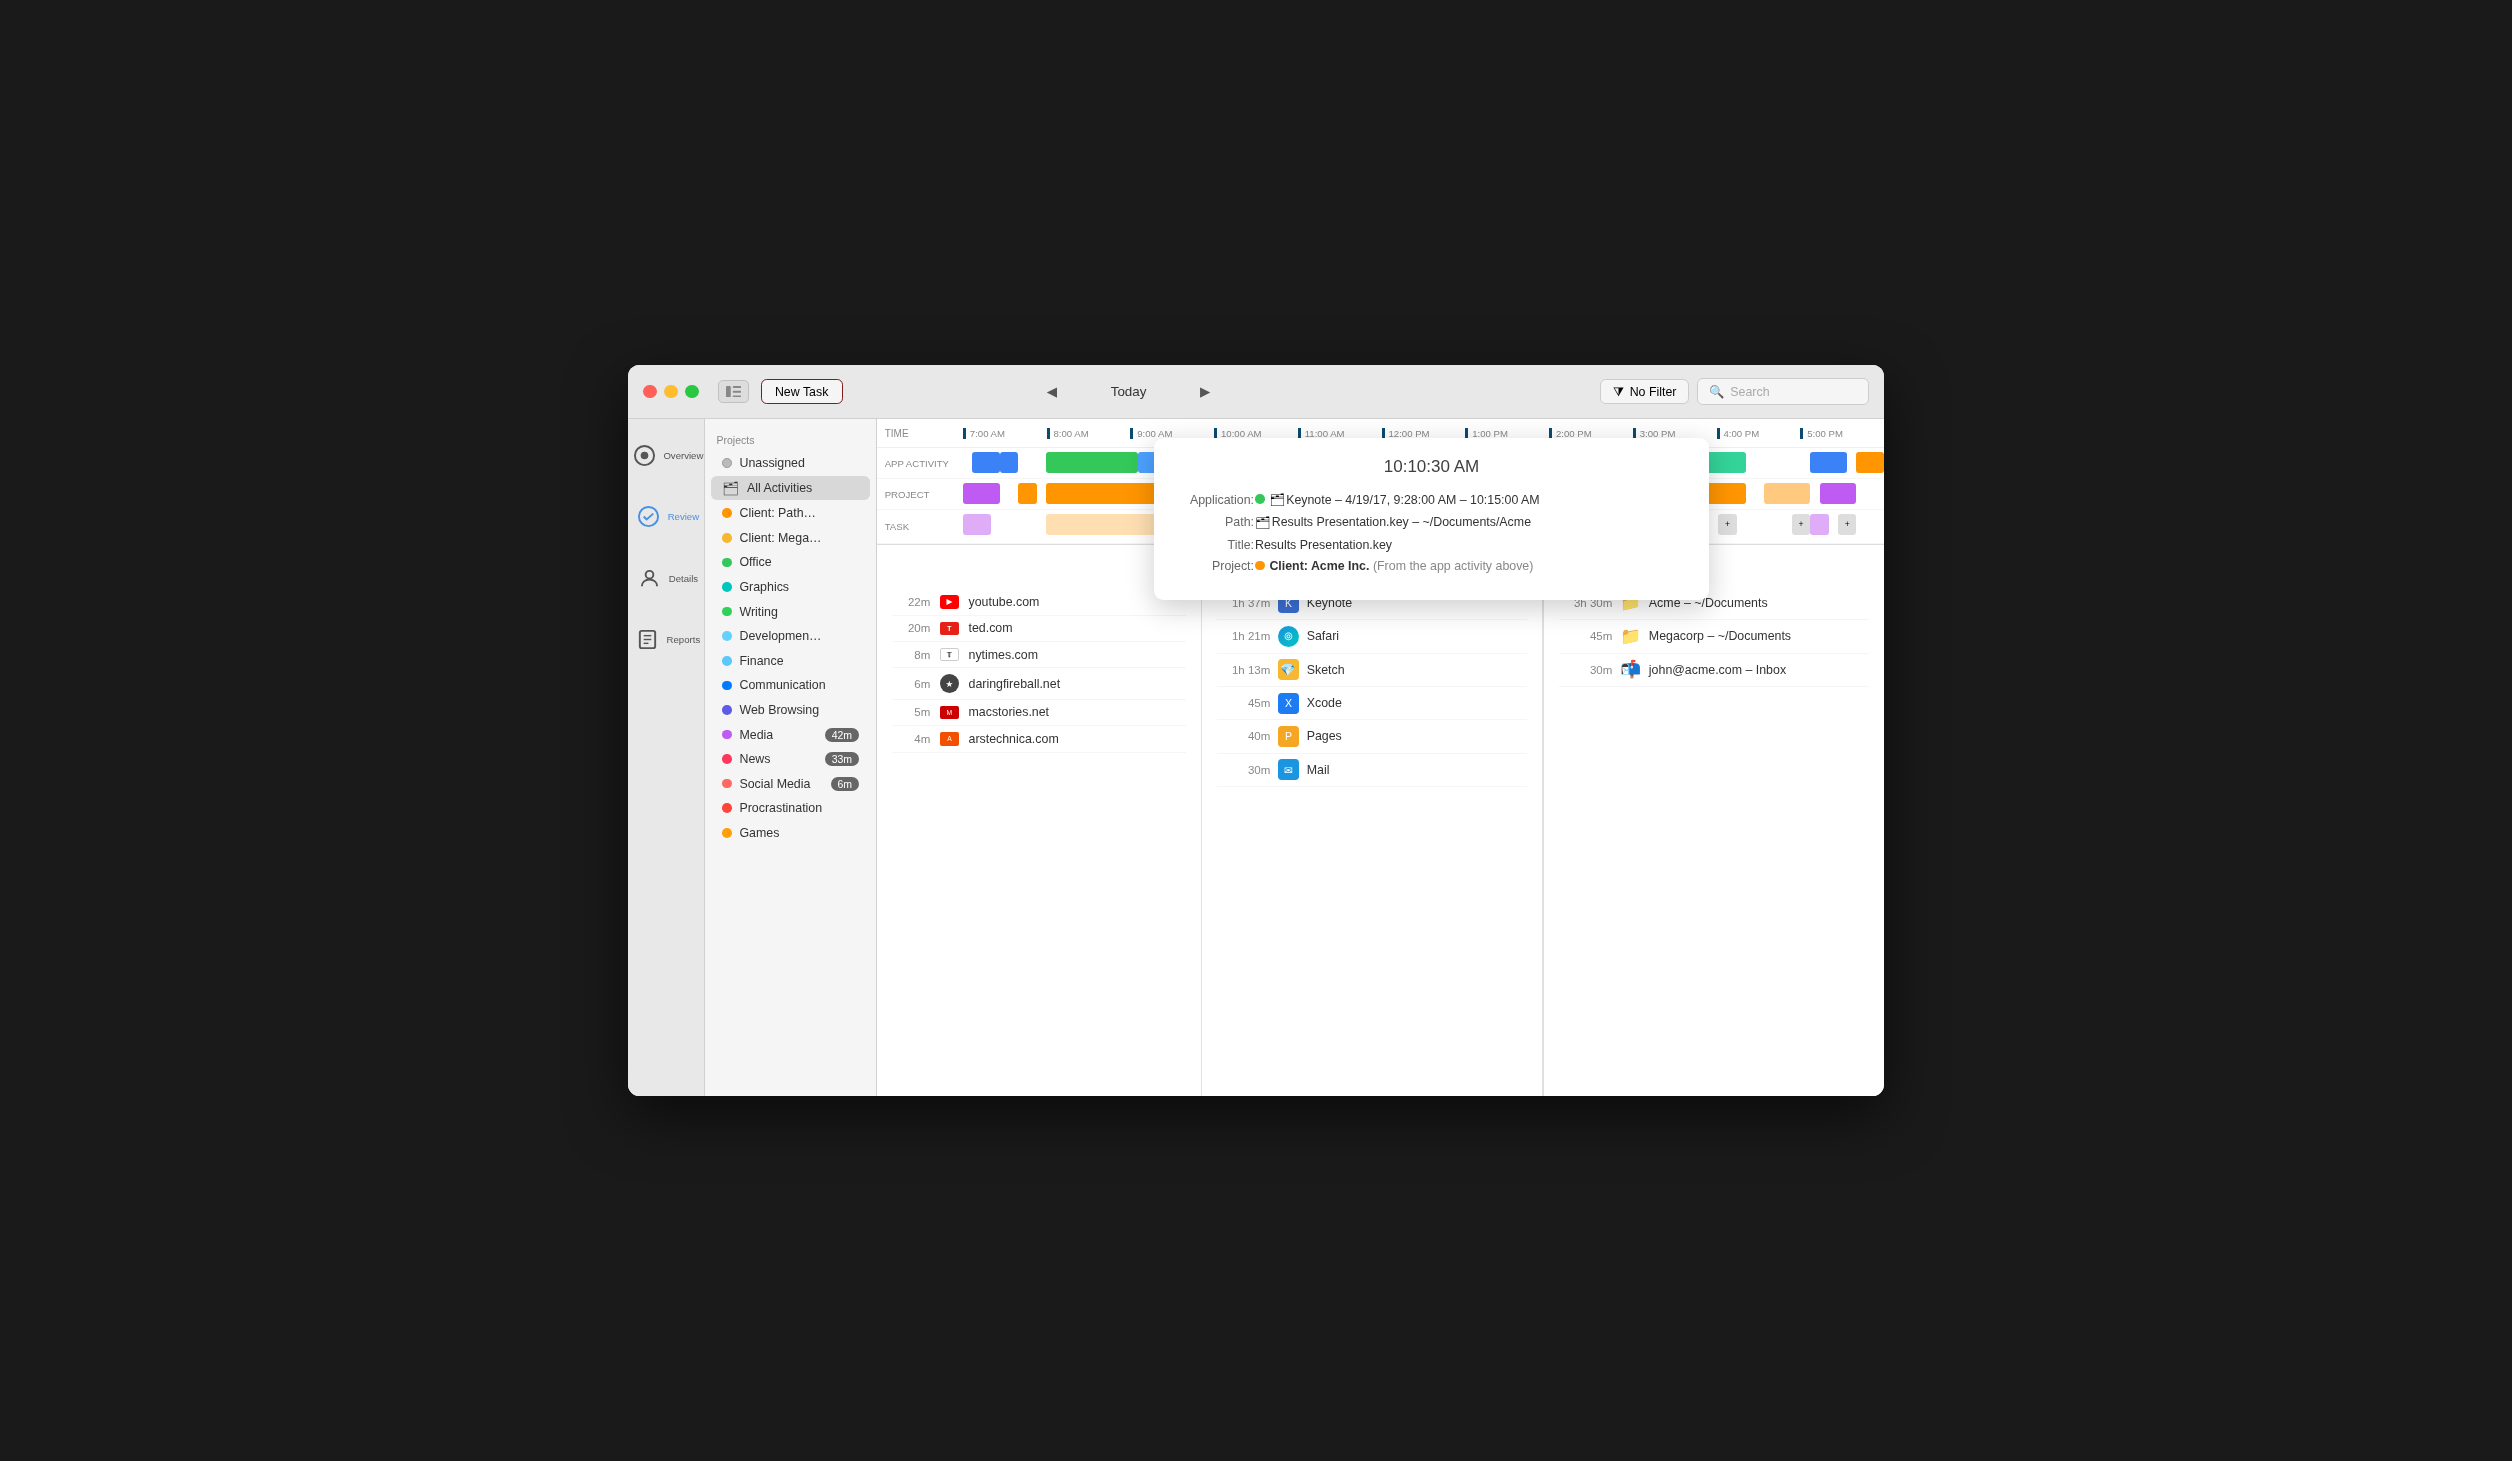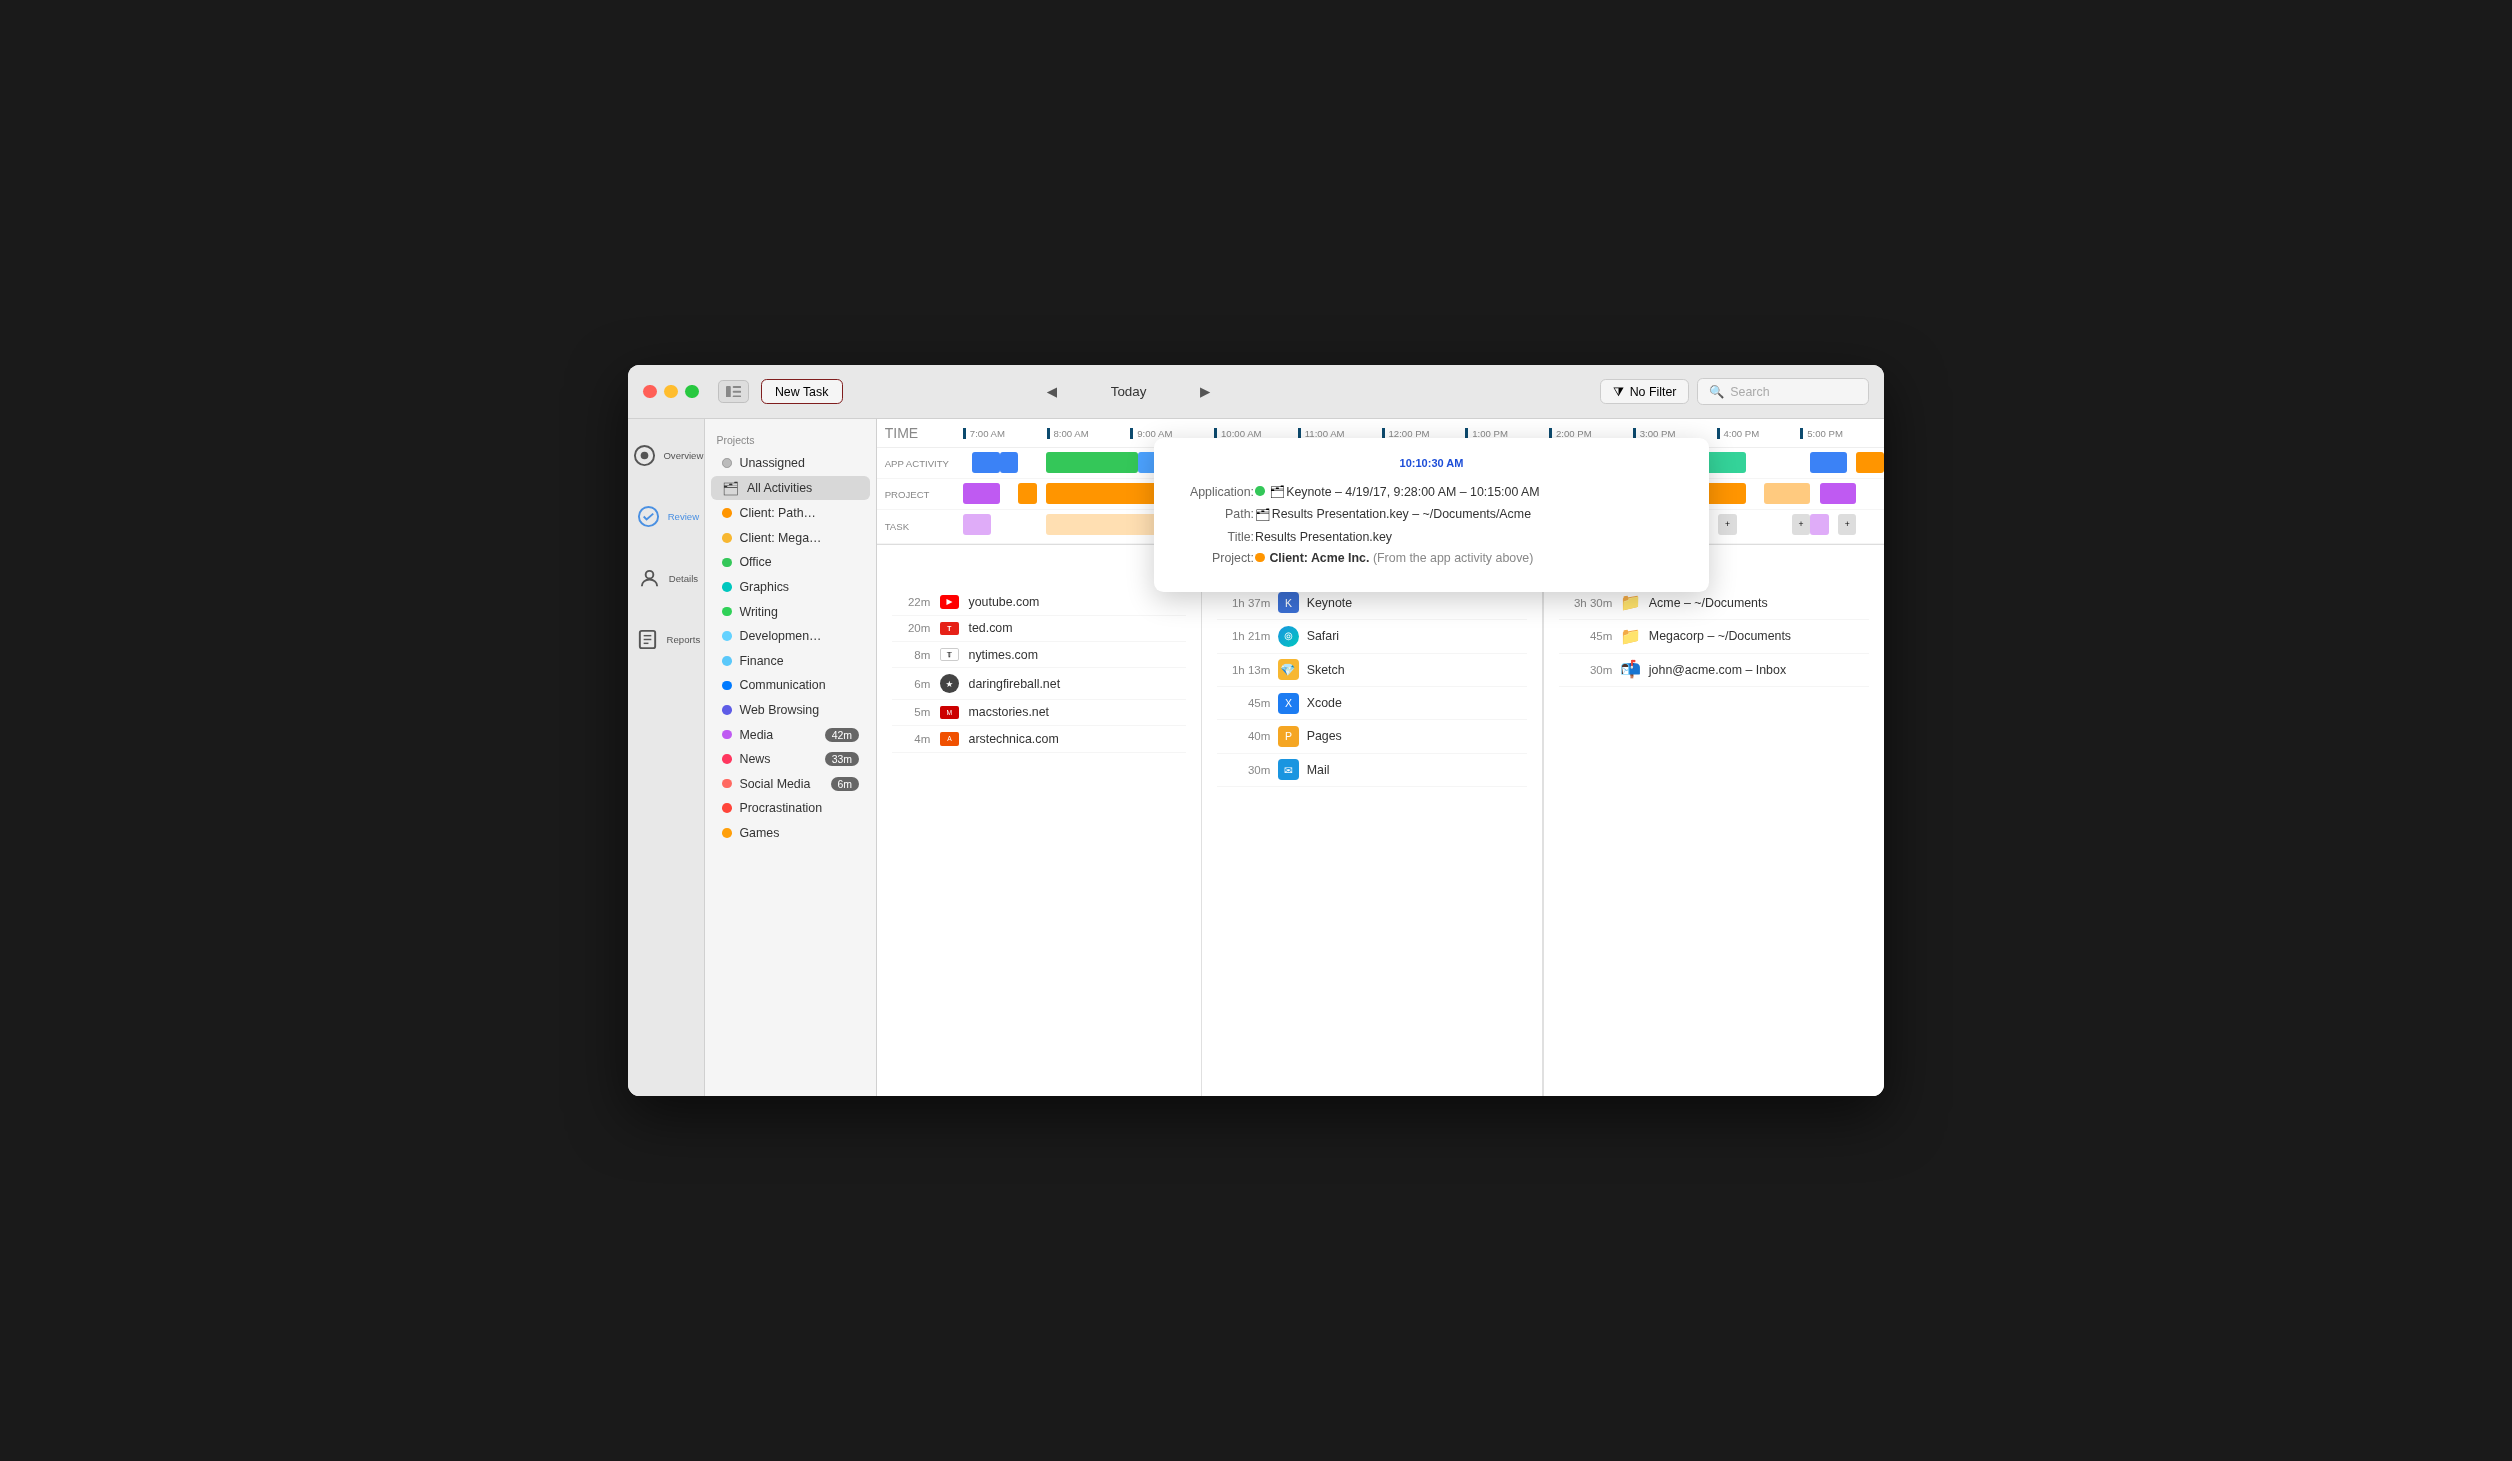--- a/index.html
+++ b/index.html
@@ -147,21 +147,21 @@
       flex-shrink: 0;
     }
     .timeline-header {
       display: flex;
       border-bottom: 1px solid #eee;
       height: 29px;
       align-items: center;
     }
     .timeline-label-col {
       width: 86px; flex-shrink: 0;
-      font-size: 14px; color: #888; padding-left: 7.7px;
+      font-size: 10px; color: #888; padding-left: 7.7px;
     }
     .timeline-hours {
       flex: 1; display: flex;
     }
     .timeline-hour {
       flex: 1; font-size: 9.6px; color: #888; text-align: left; padding-left: 3.8px;
       border-left: 3px solid #0c4a6e;
     }
 
     .timeline-row {
@@ -231,21 +231,21 @@
       top: 19px;
       left: 277px;
       width: 555px;
       background: white;
       border-radius: 9.6px;
       box-shadow: 0 7.7px 29px rgba(0,0,0,0.2);
       padding: 19px 23px;
       z-index: 100;
     }
     .tooltip-time {
-      text-align: center; font-size: 11px; font-weight: 700; color: #1d4ed8;
+      text-align: center; font-size: 17px; font-weight: 400; color: #404040;
       margin-bottom: 15.3px;
     }
     .tooltip-row {
       display: flex; align-items: center; gap: 1px;
       margin-bottom: 7.7px; font-size: 12.4px;
     }
     .tooltip-label { color: #666; font-weight: 500; min-width: 77px; text-align: right; }
     .tooltip-value { color: #333; }
     .tooltip-hint {
       text-align: center; font-size: 11.5px; color: #888; margin-top: 15.3px;

